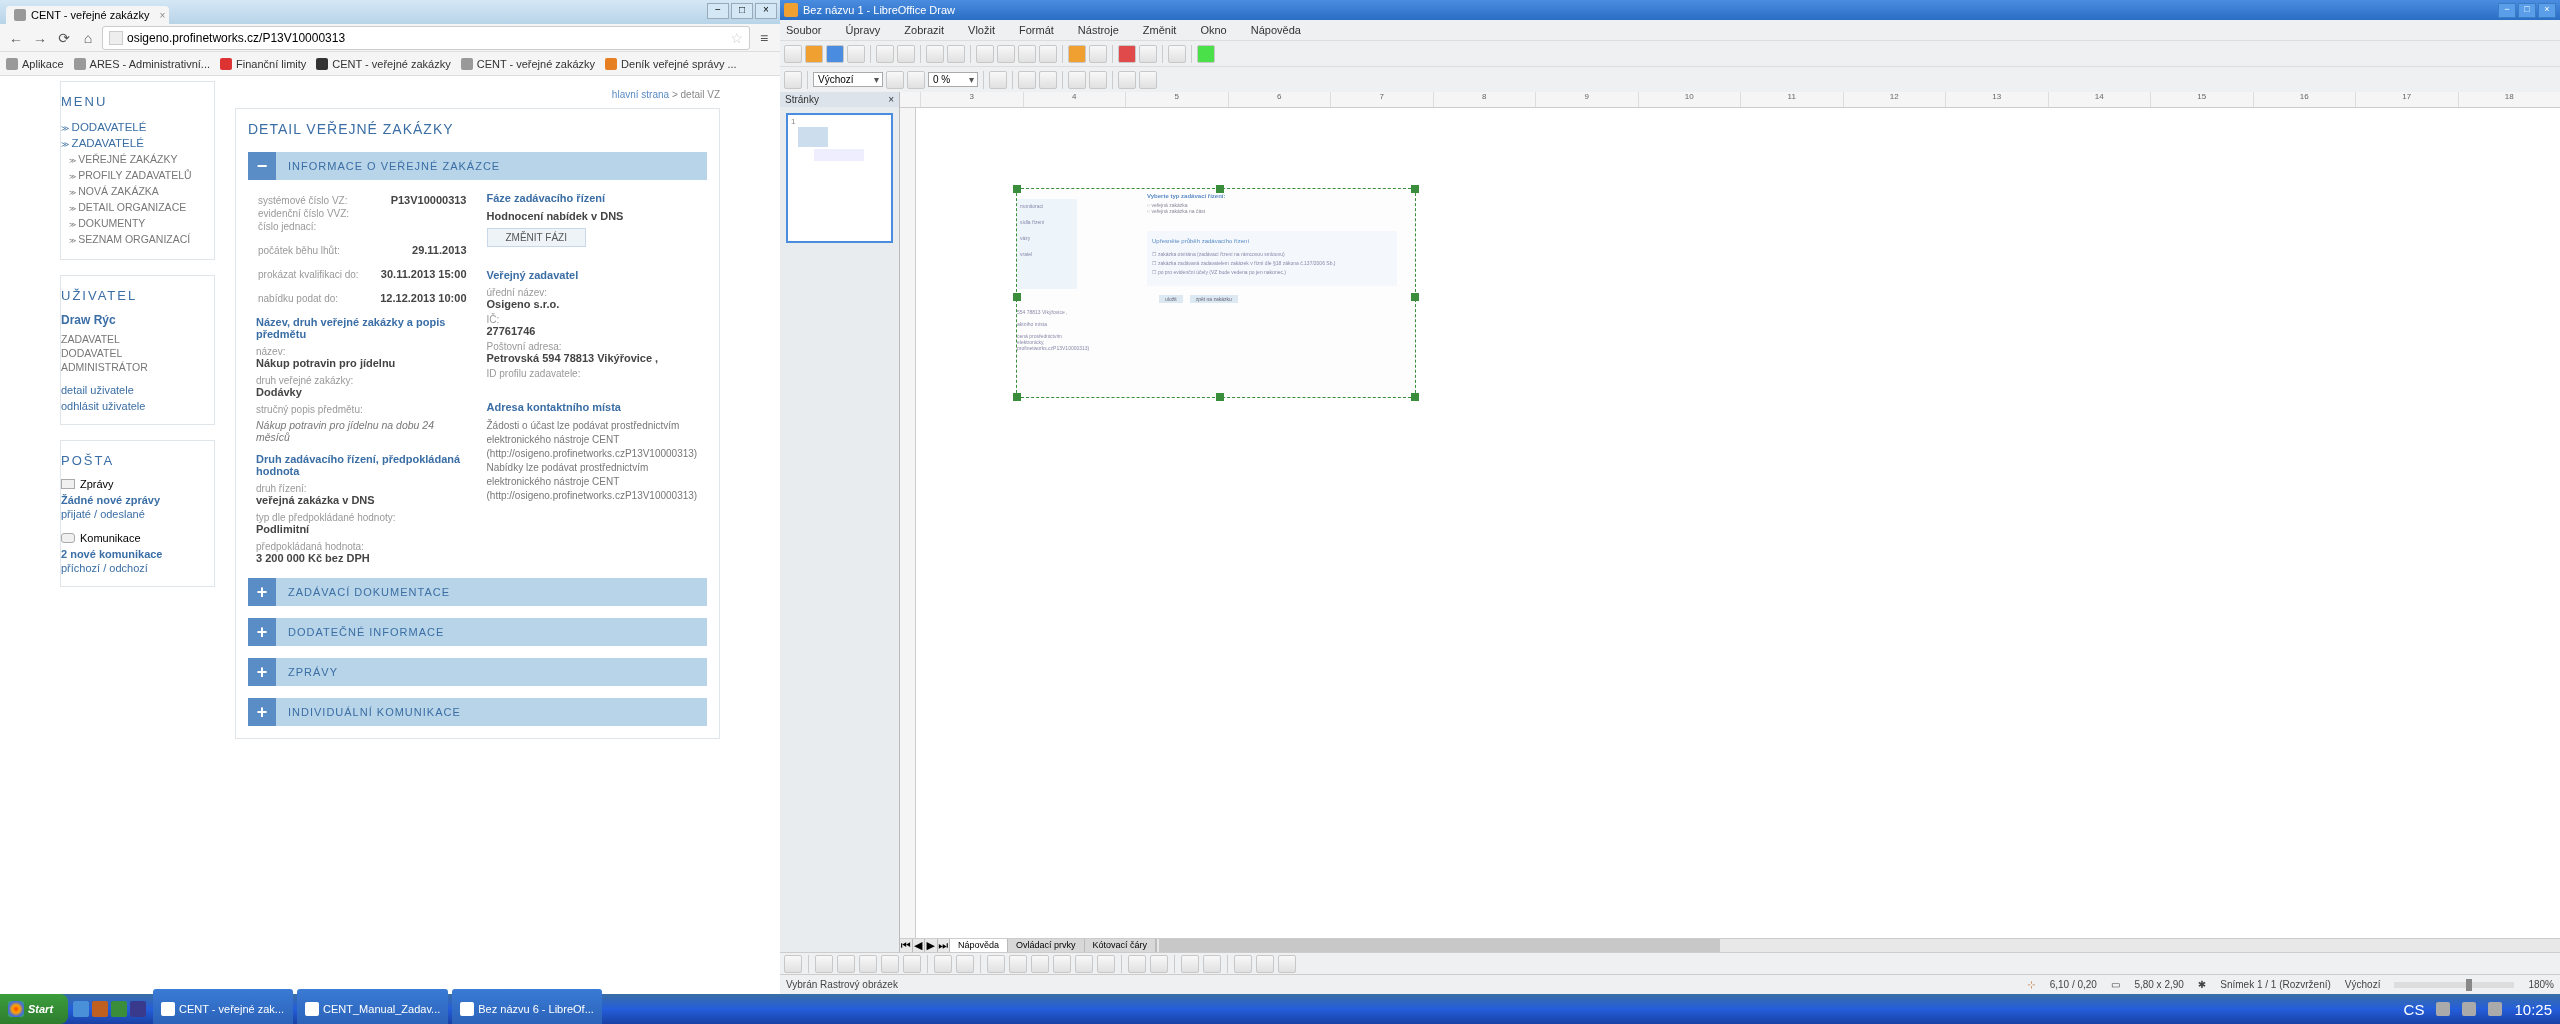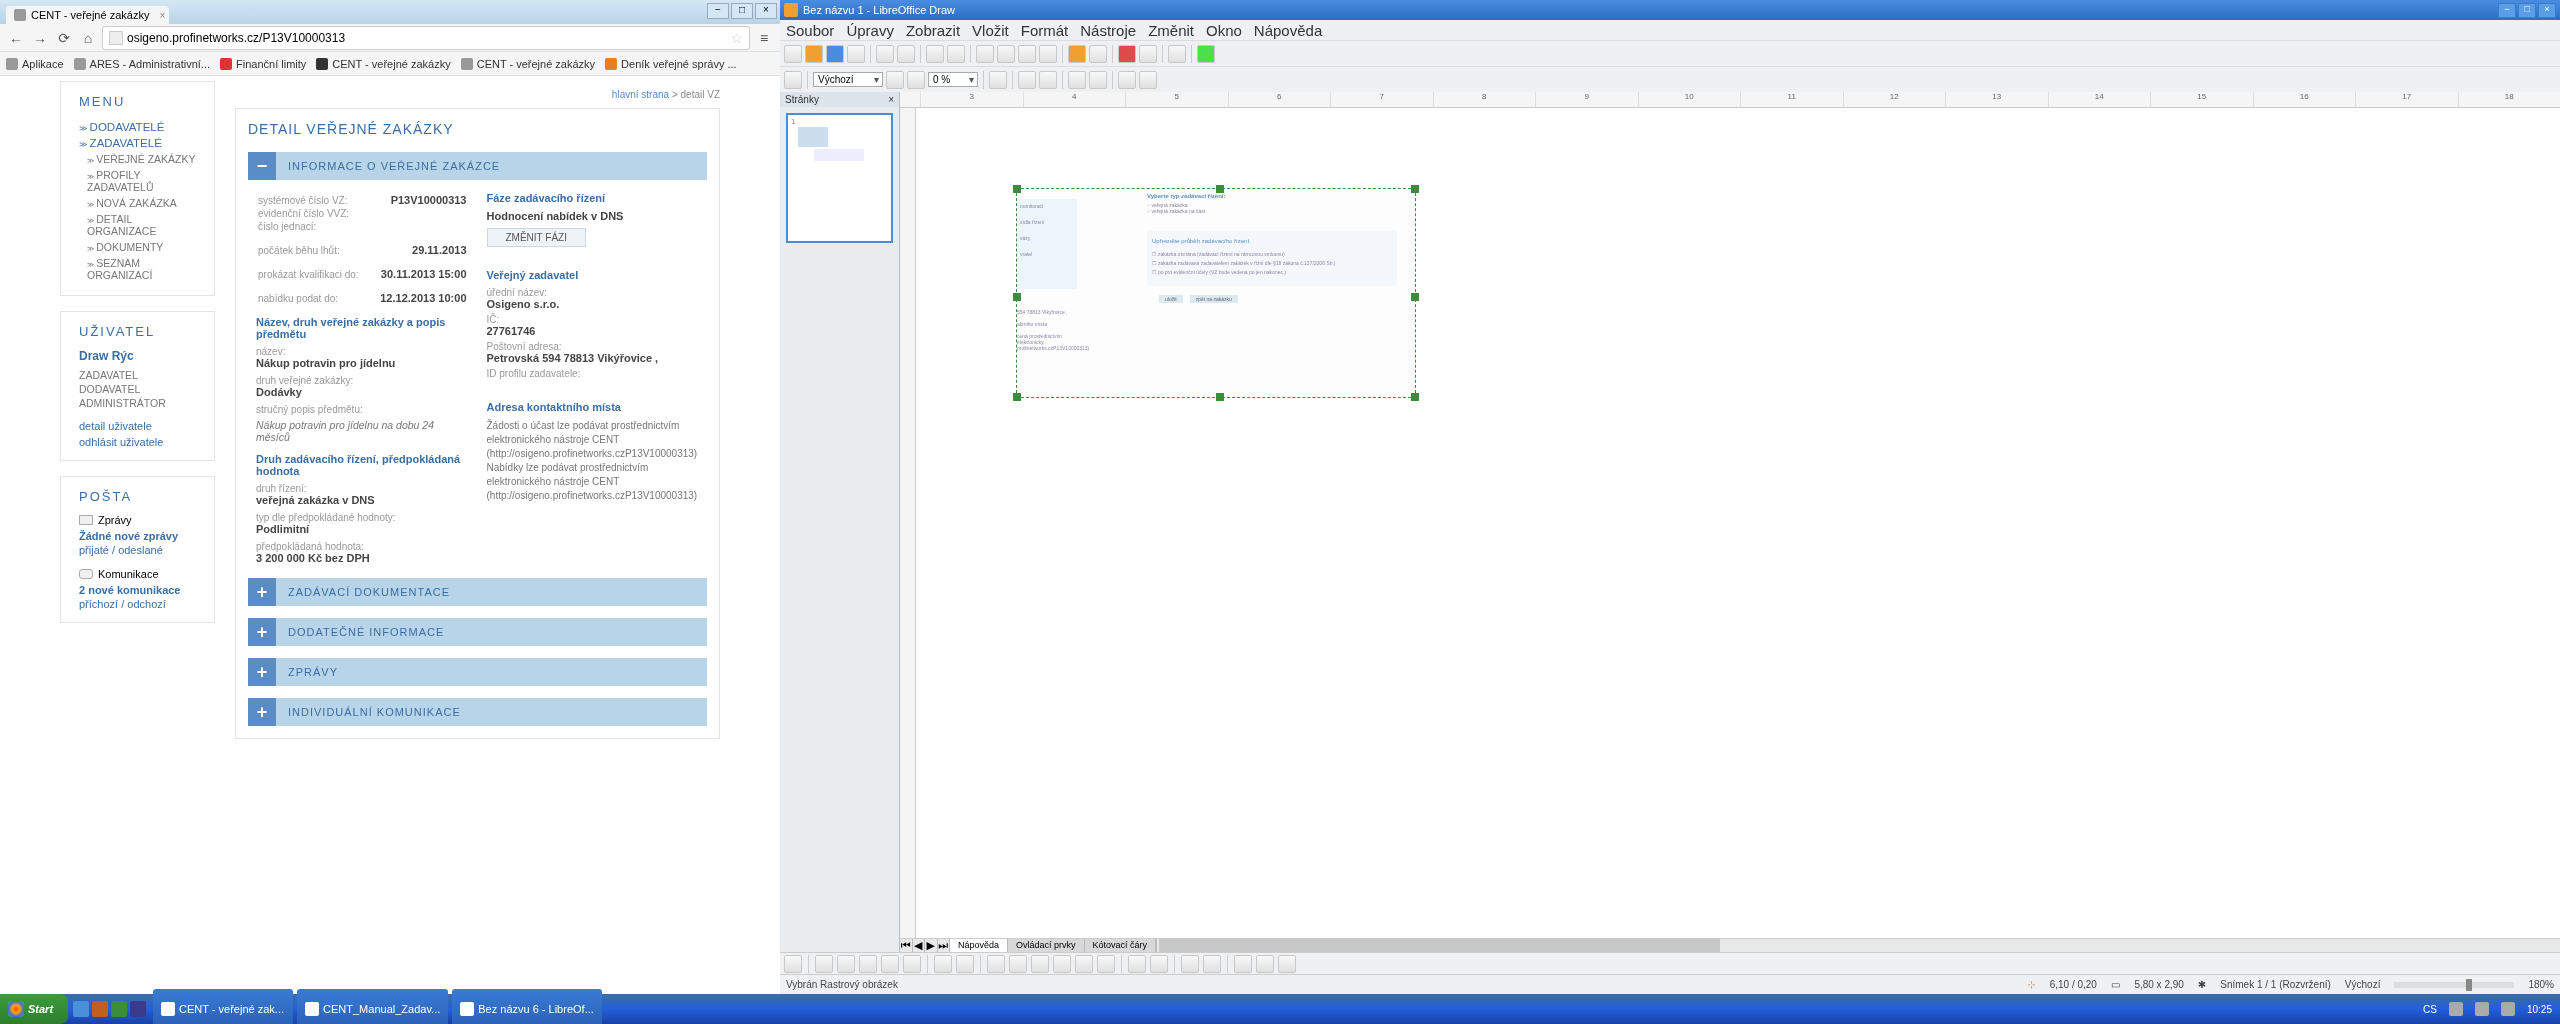--- a/index.html
+++ b/index.html
@@ -6,21 +6,21 @@
 body { width: 2560px; height: 1024px; overflow: hidden; position: relative; font-size: 11px; }
 
 
 .taskbar { position: absolute; bottom: 0; left: 0; right: 0; height: 30px; background: linear-gradient(to bottom, #3a6ea5, #245edb, #1941a5); display: flex; align-items: center; z-index: 1000; }
 .start-btn { background: linear-gradient(to bottom, #3c9d3c, #2e7d2e); color: white; font-weight: bold; height: 100%; padding: 0 15px 0 8px; display: flex; align-items: center; font-style: italic; border-radius: 0 8px 8px 0; }
 .start-btn-icon { width: 16px; height: 16px; background: radial-gradient(circle, #ff4500, #ffa500, #4169e1, #32cd32); border-radius: 3px; margin-right: 4px; }
 .quick-launch { display: flex; padding: 0 5px; gap: 3px; }
 .ql-icon { width: 16px; height: 16px; background: #4a90d9; border-radius: 2px; }
 .task-item { background: linear-gradient(to bottom, #3a7bd5, #2a5fb5); color: white; padding: 2px 8px; margin: 3px 2px; border-radius: 3px; font-size: 11px; min-width: 140px; height: 40px; display: flex; align-items: center; }
 .task-icon { width: 14px; height: 14px; background: #fff; margin-right: 4px; border-radius: 2px; }
-.systray { margin-left: auto; display: flex; align-items: center; padding: 0 8px; color: white; gap: 12px; font-size: 10px; }
+.systray { margin-left: auto; display: flex; align-items: center; padding: 0 8px; color: white; gap: 12px; font-size: 15px; }
 .st-icon { width: 14px; height: 14px; background: #aaa; border-radius: 2px; }
 .clock { color: white; }
 
 
 .chrome { position: absolute; left: 0; top: 0; width: 780px; height: 994px; background: #fff; display: flex; flex-direction: column; }
 .chrome-tabs { background: linear-gradient(to bottom, #d4e7f5, #b8d4e8); height: 24px; display: flex; align-items: flex-end; padding-left: 6px; }
 .chrome-tab { background: #f5f5f5; border-radius: 4px 4px 0 0; padding: 3px 20px 3px 8px; font-size: 11px; display: flex; align-items: center; gap: 5px; position: relative; }
 .tab-icon { width: 12px; height: 12px; background: #999; border-radius: 2px; }
 .tab-close { position: absolute; right: 4px; font-size: 10px; color: #888; }
 .win-controls-chrome { position: absolute; right: 3px; top: 3px; display: flex; gap: 2px; }
@@ -34,21 +34,21 @@
 .bm-item { display: flex; align-items: center; gap: 4px; color: #333; }
 .bm-icon { width: 12px; height: 12px; background: #999; border-radius: 2px; }
 .bm-icon.red { background: #d33; }
 .bm-icon.dark { background: #333; }
 .bm-icon.orange { background: #e67e22; }
 
 .page { flex: 1; background: #fff; padding: 5px 60px; overflow: hidden; display: flex; gap: 20px; }
 .sidebar-col { width: 155px; }
 .main-col { flex: 1; }
 
-.sbox { border: 1px solid #e0e5ea; margin-bottom: 15px; padding: 12px 18px; }
+.sbox { border: 1px solid #e0e5ea; margin-bottom: 15px; padding: 12px 0; }
 .sbox-title { color: #3a6ea5; font-size: 13px; letter-spacing: 2px; margin-bottom: 10px; }
 .menu-item { color: #777; font-size: 10.5px; padding: 2px 0 2px 8px; }
 .menu-item.top { color: #3a6ea5; font-size: 11.5px; padding-left: 0; }
 .menu-arrow::before { content: "≫ "; font-size: 8px; }
 .sub-arrow::before { content: "≫ "; font-size: 7px; }
 .user-name { color: #3a6ea5; font-size: 12px; font-weight: bold; margin-bottom: 5px; }
 .user-role { color: #777; font-size: 10.5px; padding: 1px 0; }
 .link { color: #3a6ea5; font-size: 11px; }
 .mail-item { display: flex; align-items: center; gap: 5px; margin-top: 6px; }
 .mail-icon { width: 14px; height: 10px; border: 1px solid #aaa; background: #f0f0f0; }
@@ -69,21 +69,21 @@
 .chg-btn { background: #eef3f8; border: 1px solid #c8d8e8; padding: 3px 18px; font-size: 10px; color: #555; margin-top: 6px; }
 .descr { font-style: italic; color: #777; font-size: 10.5px; margin: 4px 0 10px; }
 .addr-text { font-size: 10px; color: #777; line-height: 1.4; }
 
 
 .lo { position: absolute; left: 780px; top: 0; right: 0; height: 994px; background: #e8e8e8; display: flex; flex-direction: column; }
 .lo-title { background: linear-gradient(to bottom, #4a8de0, #2a6ec5); height: 20px; display: flex; align-items: center; padding: 0 4px; font-size: 11px; color: #fff; }
 .lo-title-icon { width: 14px; height: 14px; background: #f0a030; margin-right: 5px; border-radius: 2px; }
 .lo-win-ctrl { margin-left: auto; display: flex; gap: 2px; }
 .lo-wc { width: 18px; height: 15px; background: #5a9de8; border: 1px solid #3a7dc5; font-size: 9px; text-align: center; color: #fff; }
-.lo-menu { background: #eef0f2; height: 20px; display: flex; padding: 0 6px; gap: 12px; font-size: 15px; color: #333; align-items: center; }
+.lo-menu { background: #eef0f2; height: 20px; display: flex; padding: 0 6px; gap: 24px; font-size: 11px; color: #333; align-items: center; }
 .lo-toolbar { background: #eef0f2; height: 26px; border-top: 1px solid #ddd; display: flex; align-items: center; padding: 0 4px; gap: 3px; }
 .tb-ico { width: 18px; height: 18px; background: linear-gradient(to bottom, #f8f8f8, #e0e0e0); border: 1px solid #c8c8c8; border-radius: 2px; }
 .tb-ico.c1 { background: #f0a030; }
 .tb-ico.c2 { background: #4a8de0; }
 .tb-ico.c3 { background: #e04a4a; }
 .tb-ico.c4 { background: #4ae04a; }
 .tb-sep { width: 1px; height: 18px; background: #ccc; margin: 0 2px; }
 .tb-combo { background: #fff; border: 1px solid #aaa; padding: 1px 18px 1px 4px; font-size: 10px; position: relative; }
 .tb-combo::after { content: "▾"; position: absolute; right: 3px; color: #555; }
 .lo-body { flex: 1; display: flex; overflow: hidden; }

